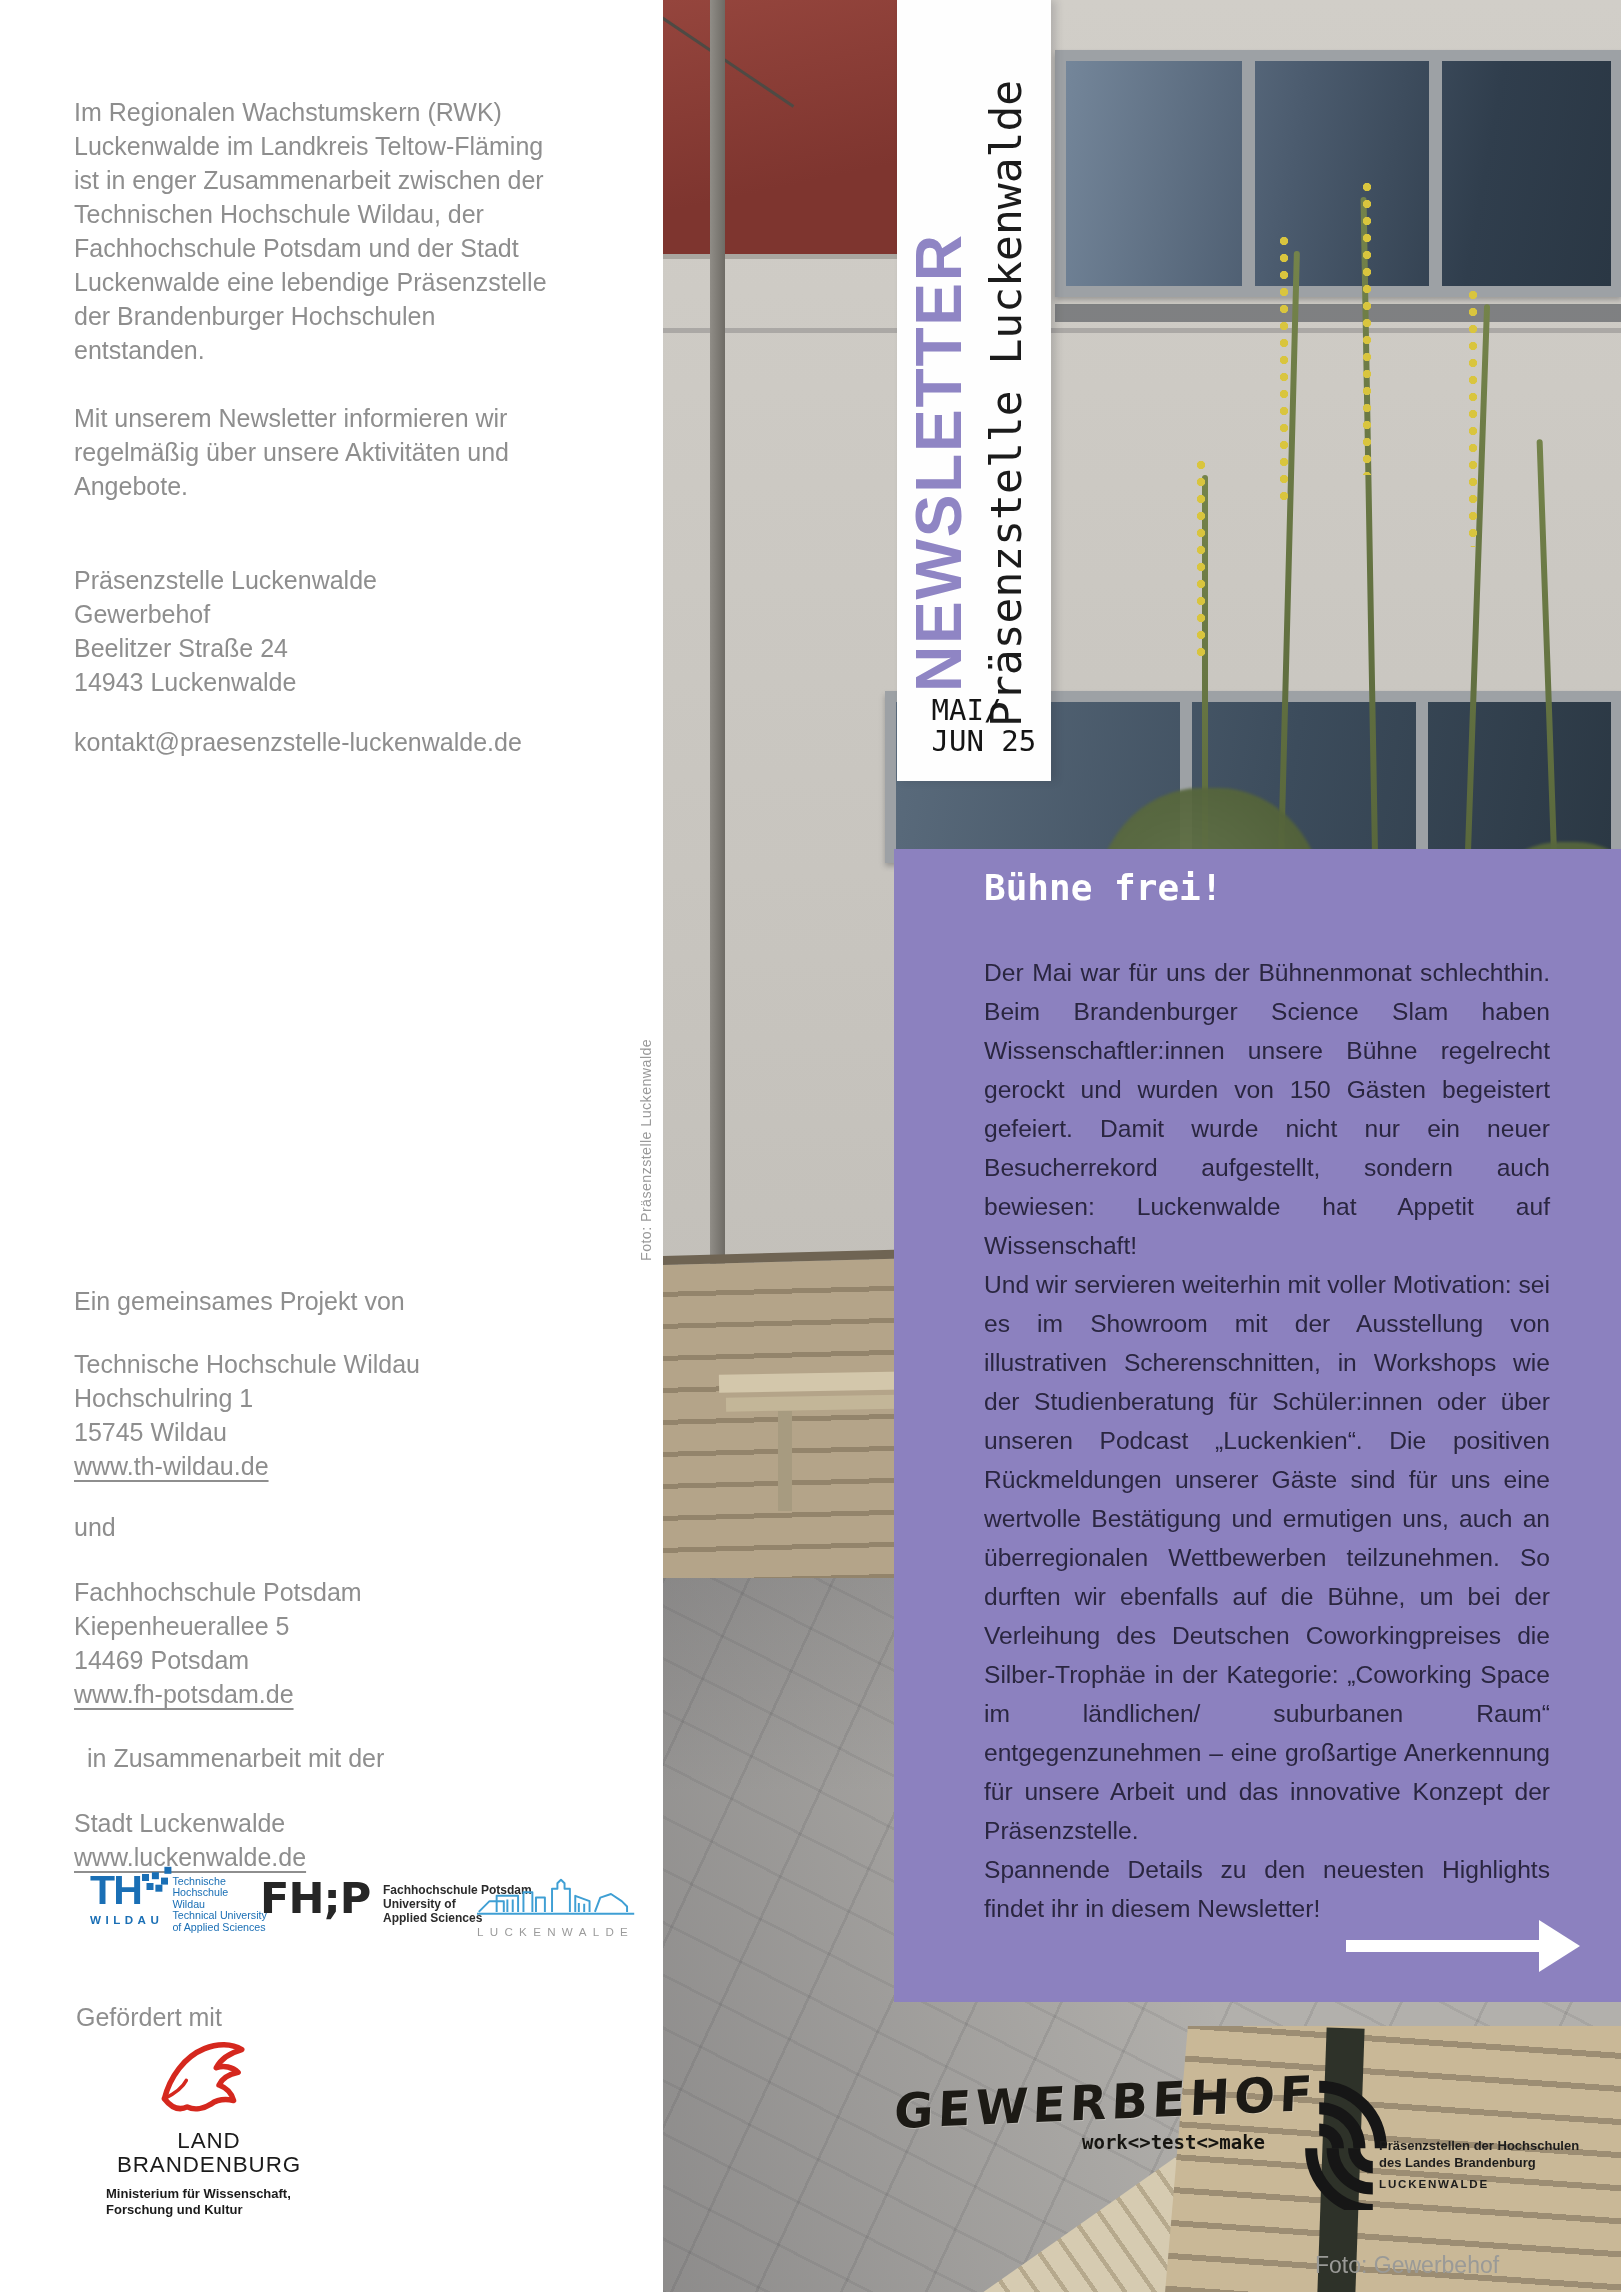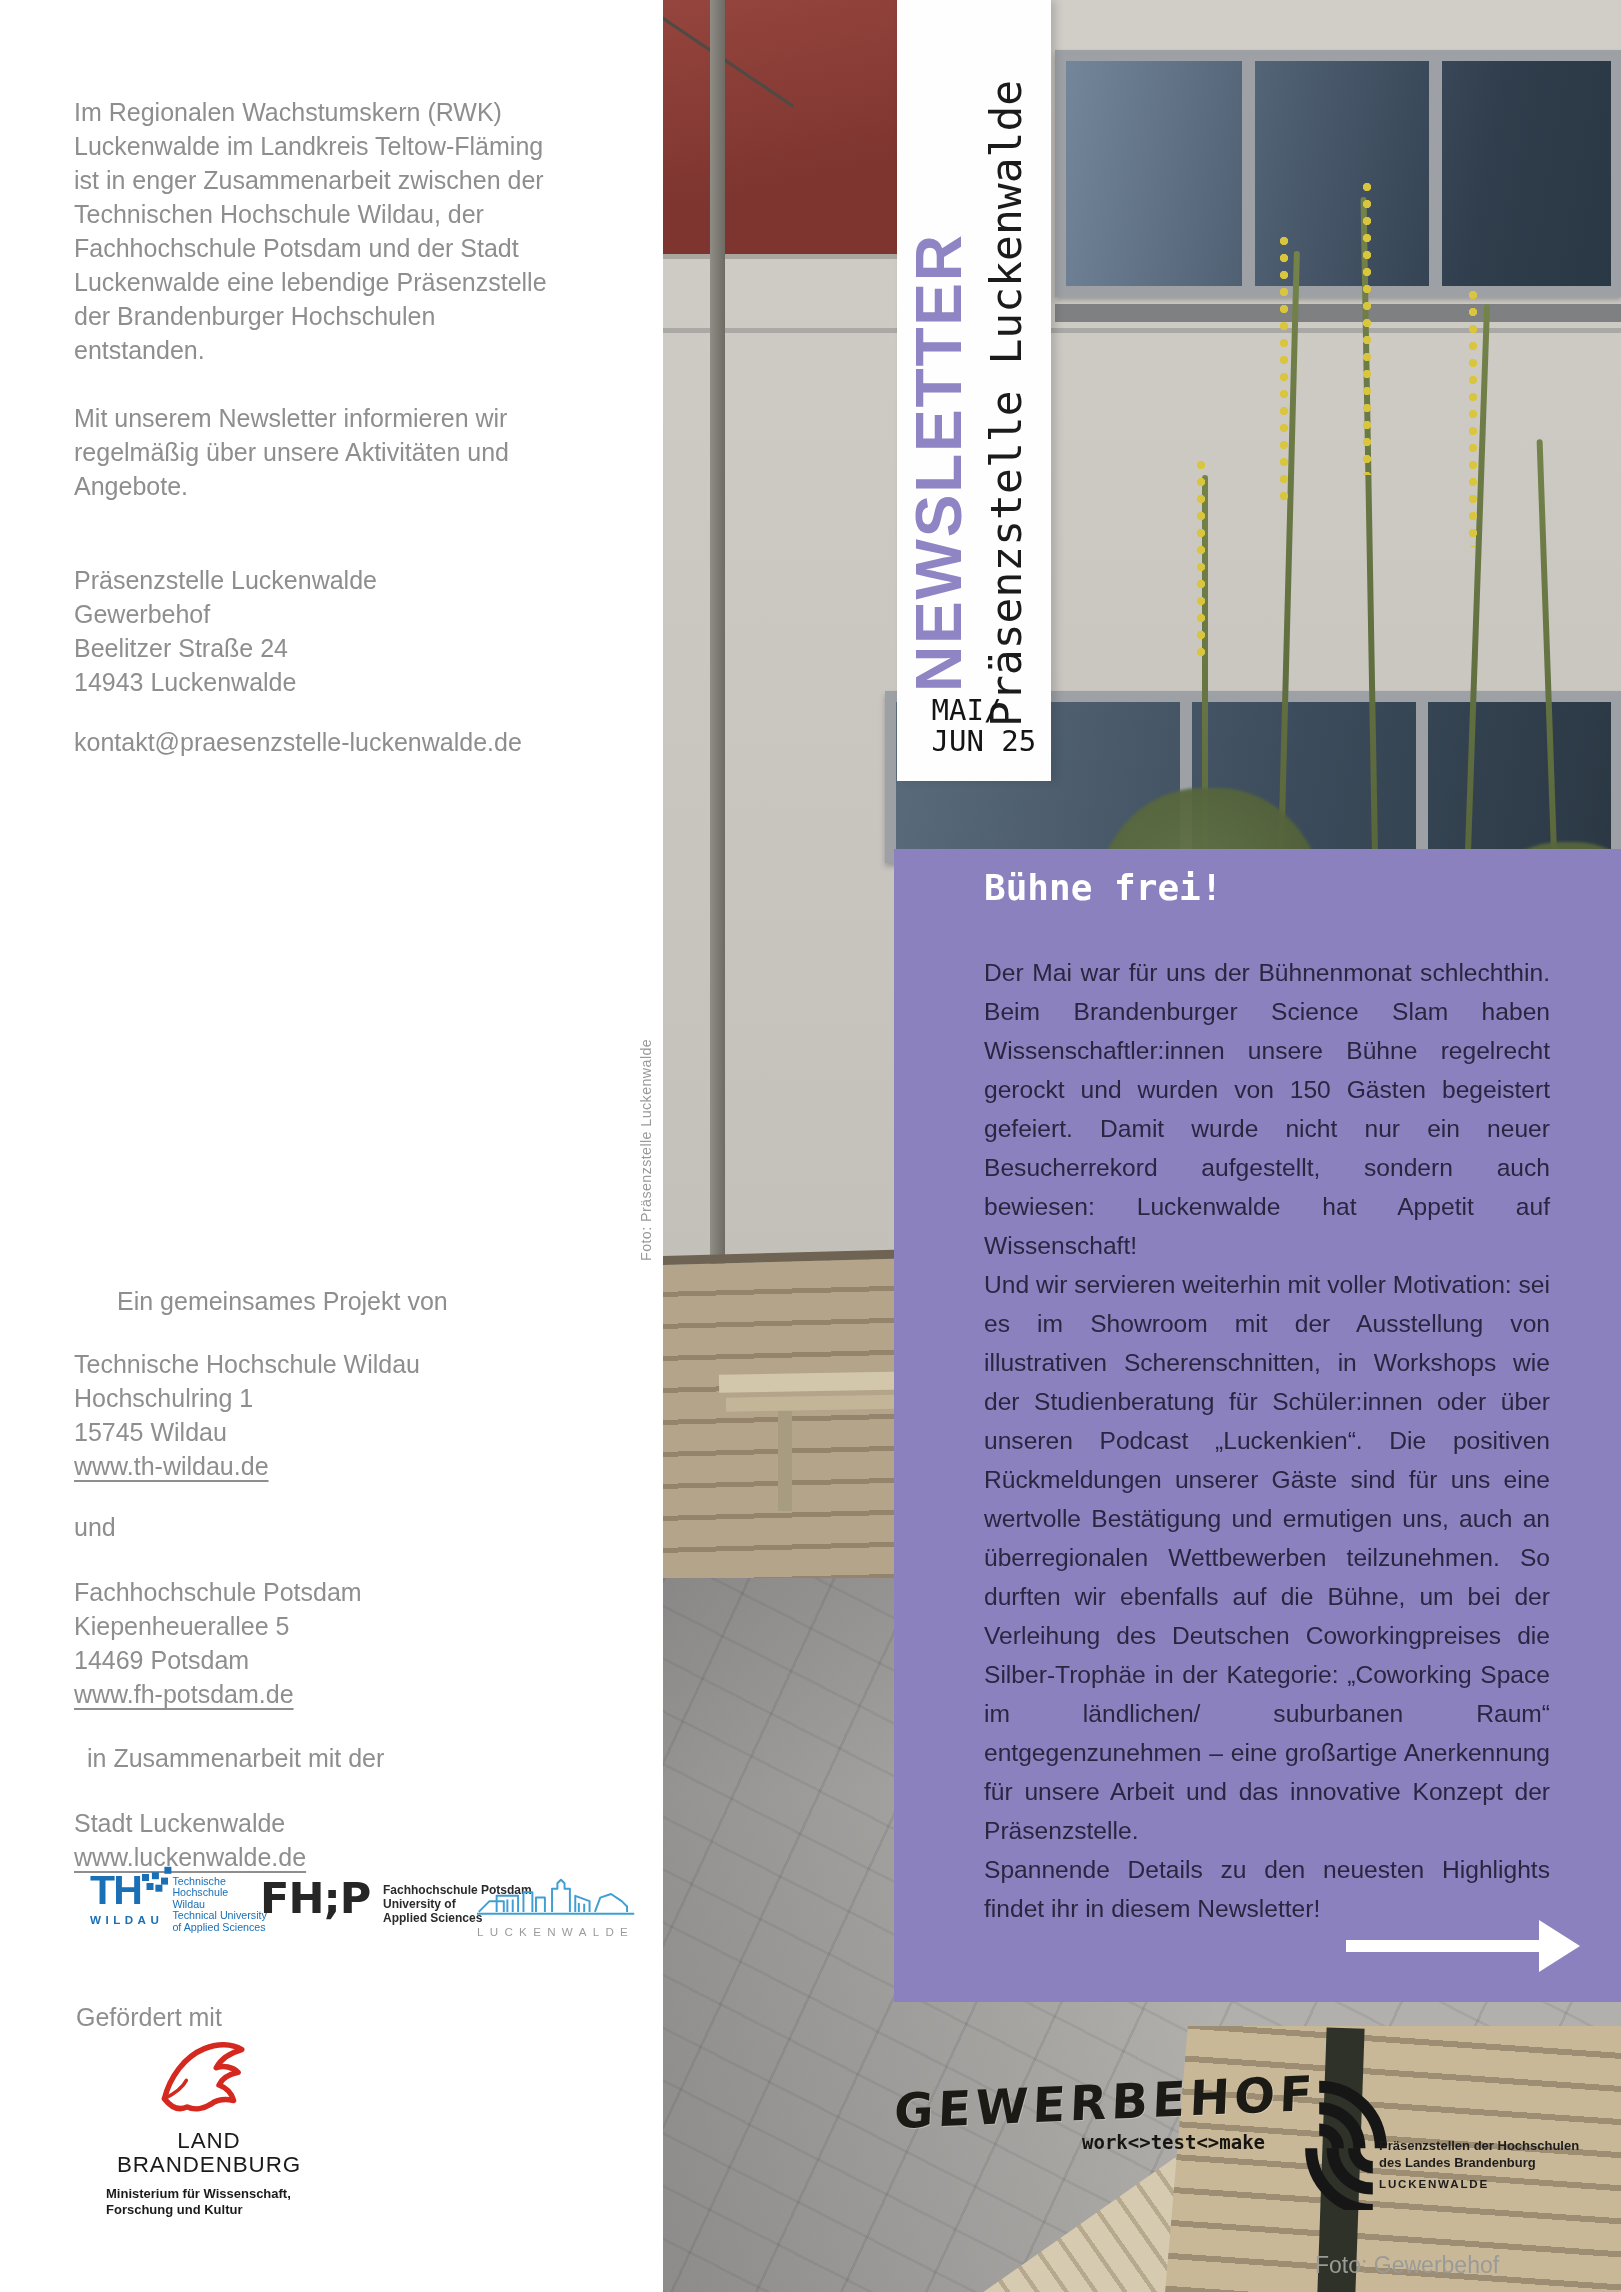--- a/index.html
+++ b/index.html
@@ -183,21 +183,21 @@
     <div>Gewerbehof</div>
     <div>Beelitzer Straße 24</div>
     <div>14943 Luckenwalde</div>
   </div>
 
   <div class="abs lc" style="left:74px; top:725px;">
     <div>kontakt@praesenzstelle-luckenwalde.de</div>
   </div>
 
 
-  <div class="abs lc" style="left:74px; top:1284px;margin-left:43px;">Ein gemeinsames Projekt von</div>
+  <div class="abs lc" style="left:74px; top:1284px;">Ein gemeinsames Projekt von</div>
 
   <div class="abs lc" style="left:74px; top:1347px;">
     <div>Technische Hochschule Wildau</div>
     <div>Hochschulring 1</div>
     <div>15745 Wildau</div>
     <div class="link">www.th-wildau.de</div>
   </div>
 
   <div class="abs lc" style="left:74px; top:1510px;">und</div>
 

